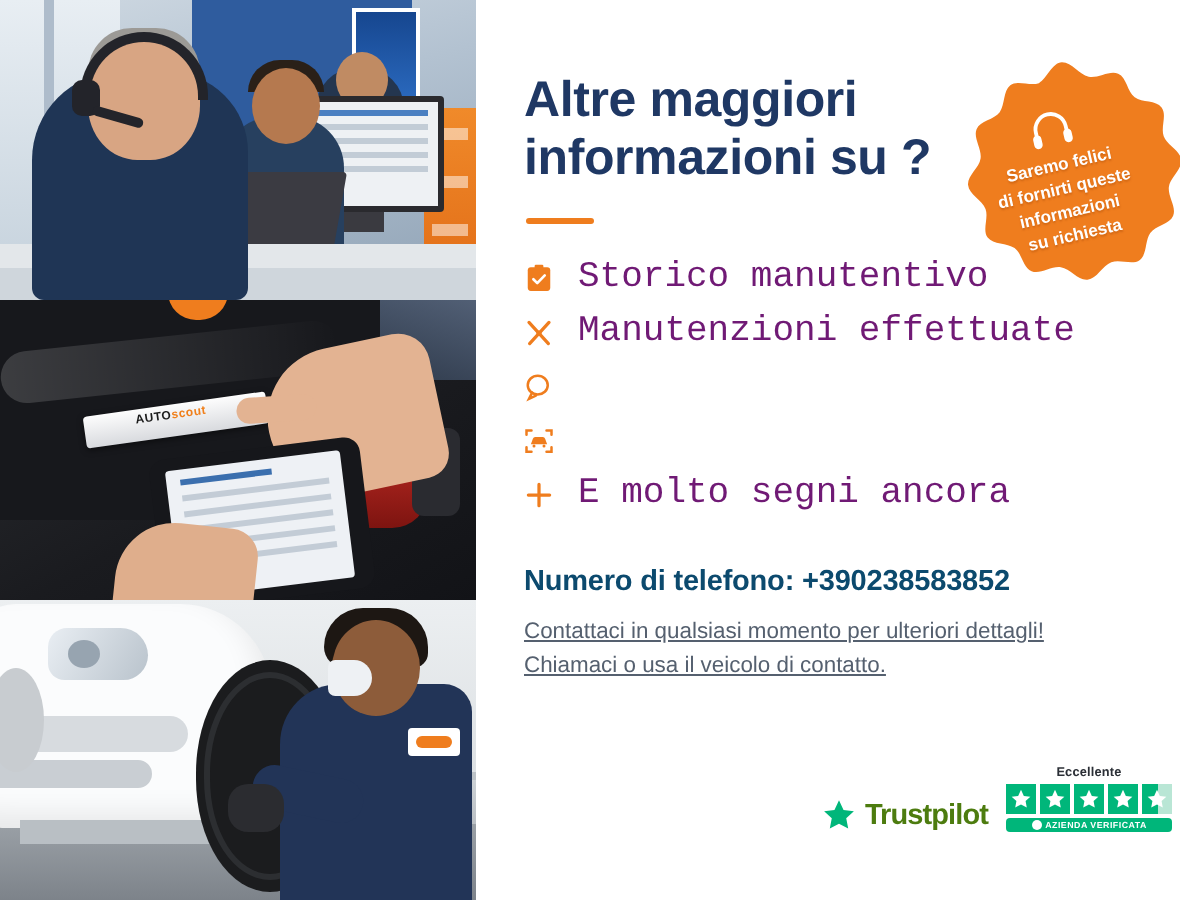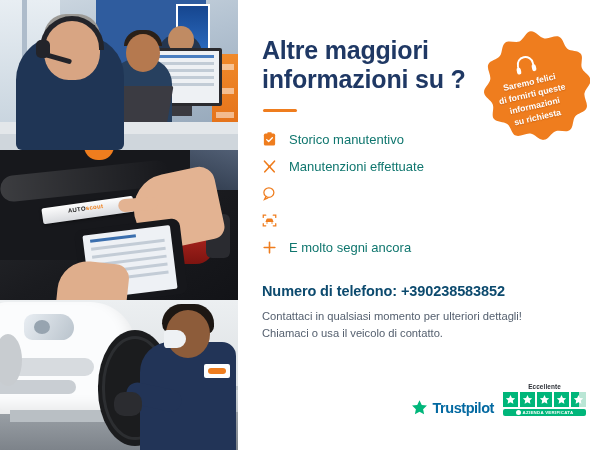--- a/index.html
+++ b/index.html
@@ -141,39 +141,39 @@
   .panel { position:relative; flex:1; height:450px; background:#fff; padding:36px 22px 0 24px; }
 
   .headline { color:#1f3864; font-size:25px; line-height:1.17; font-weight:700;
       letter-spacing:-.2px; max-width:215px; }
   .rule { width:34px; height:3px; background:#ef7d1e; margin:14px 0 14px 1px; border-radius:2px; }
 
   .features { list-style:none; }
   .feature { display:flex; align-items:center; gap:12px; height:27px; }
   .ficon { width:15px; height:15px; flex:0 0 15px; position:relative; color:#ef7d1e; }
   .ficon svg { display:block; width:15px; height:15px; }
-  .flabel { color:#0f766e; font-size:13px; }
+  .flabel { color:#701a75; font-size:18px;font-family:Liberation Mono, monospace; }
 
   .phone { margin-top:22px; color:#0c4a6e; font-size:14.5px; font-weight:700; letter-spacing:-.1px; }
-  .sub { margin-top:9px; color:#55606f; font-size:11.2px; line-height:1.52; }
+  .sub { margin-top:9px; color:#55606f; font-size:11.2px; line-height:1.52;text-decoration:underline; }
 
   
   .badge { position:absolute; right:10px; top:30px; width:118px; height:118px; }
   .badge svg.burst { position:absolute; inset:0; width:118px; height:118px; }
   .badge .bcontent { position:absolute; inset:0; display:flex; flex-direction:column;
       align-items:center; justify-content:center; transform:rotate(-13deg); }
   .badge .headset-ic { width:22px; height:20px; margin-bottom:2px; }
   .badge .btext { color:#fff; font-size:8.6px; font-weight:700; line-height:1.42;
       text-align:center; text-shadow:0 1px 1px rgba(150,60,0,.35); }
 
   
   .tp { position:absolute; right:14px; bottom:34px; display:flex; align-items:flex-end; gap:9px; }
   .tplogo { display:flex; align-items:center; gap:4px; }
   .tplogo svg { width:17px; height:17px; }
-  .tpname { color:#0369a1; font-size:14.5px; font-weight:700; letter-spacing:-.45px; }
+  .tpname { color:#4d7c0f; font-size:14.5px; font-weight:700; letter-spacing:-.45px; }
   .tpbox { display:flex; flex-direction:column; align-items:center; gap:2px; }
   .tplabel { color:#2b2f36; font-size:6.4px; font-weight:700; letter-spacing:.1px; }
   .stars { display:flex; gap:2px; }
   .star { width:15px; height:15px; background:#00b67a; display:flex; align-items:center;
       justify-content:center; }
   .star.half { background:linear-gradient(90deg,#00b67a 52%,#b9e6d5 52%); }
   .star svg { width:11px; height:11px; fill:#fff; }
   .verified { display:flex; align-items:center; justify-content:center; gap:2px;
       background:#00b67a; border-radius:2px; padding:1px 4px; width:100%; }
   .verified .vdot { width:5px; height:5px; border-radius:50%; background:#fff; }

